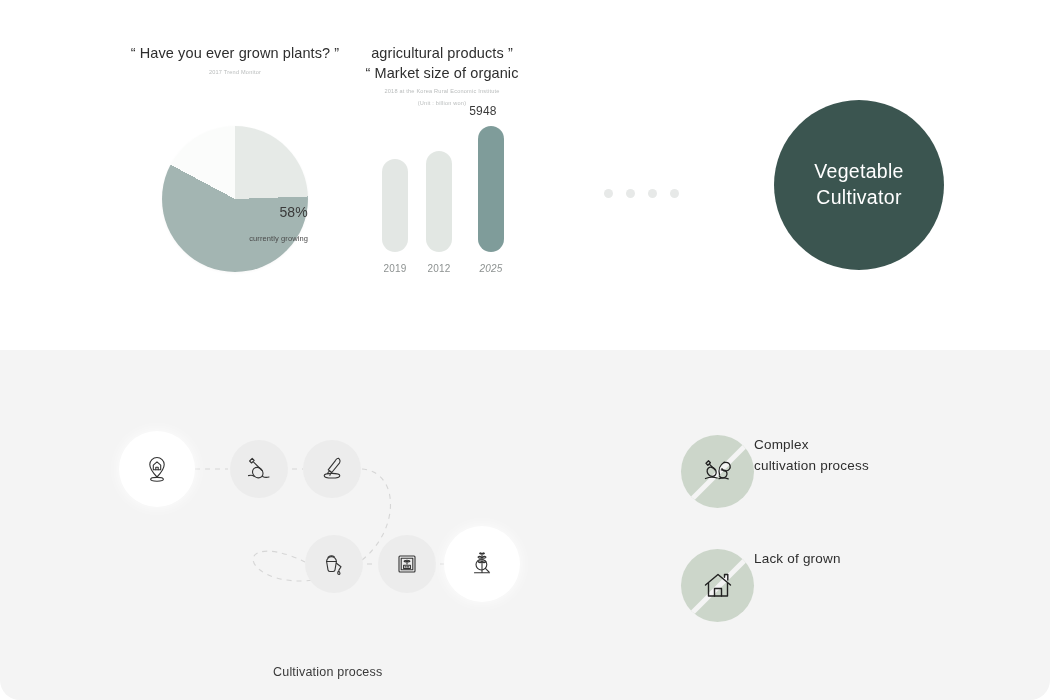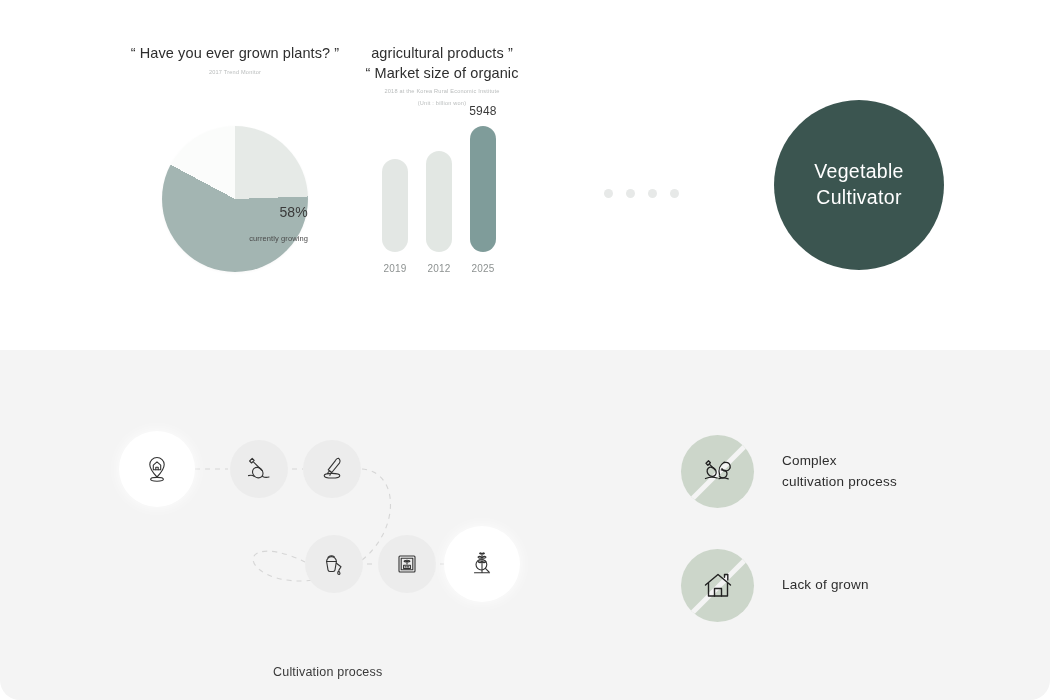--- a/index.html
+++ b/index.html
@@ -111,21 +111,21 @@
     height: 170px;
   }
   .bar-col {
     position: absolute;
     bottom: 0;
     width: 26px;
     text-align: center;
   }
   .bar-col.c0 { left: 12px; }
   .bar-col.c1 { left: 56px; }
-  .bar-col.c2 { left: 100px; }
+  .bar-col.c2 { left: 108px; font-style: italic; }
 
   .bar-shape {
     width: 26px;
     border-radius: 13px;
     margin: 0 auto;
     display: block;
   }
   .bar-col.c0 .bar-shape { height: 93px;  background: #e3e7e4; }
   .bar-col.c1 .bar-shape { height: 101px; background: #e2e7e3; }
   .bar-col.c2 .bar-shape { height: 126px; background: #7f9c9a; }
@@ -244,22 +244,20 @@
   }
 
   
   .pain-list {
     position: absolute;
     left: 681px;
     top: 85px;
   }
   .pain-row {
     display: flex;
-    align-items: center;
-    gap: 28px;
     margin-bottom: 41px;
   }
   .pain-badge {
     position: relative;
     width: 73px;
     height: 73px;
     border-radius: 50%;
     background: #ccd6ca;
     display: flex;
     align-items: center;

